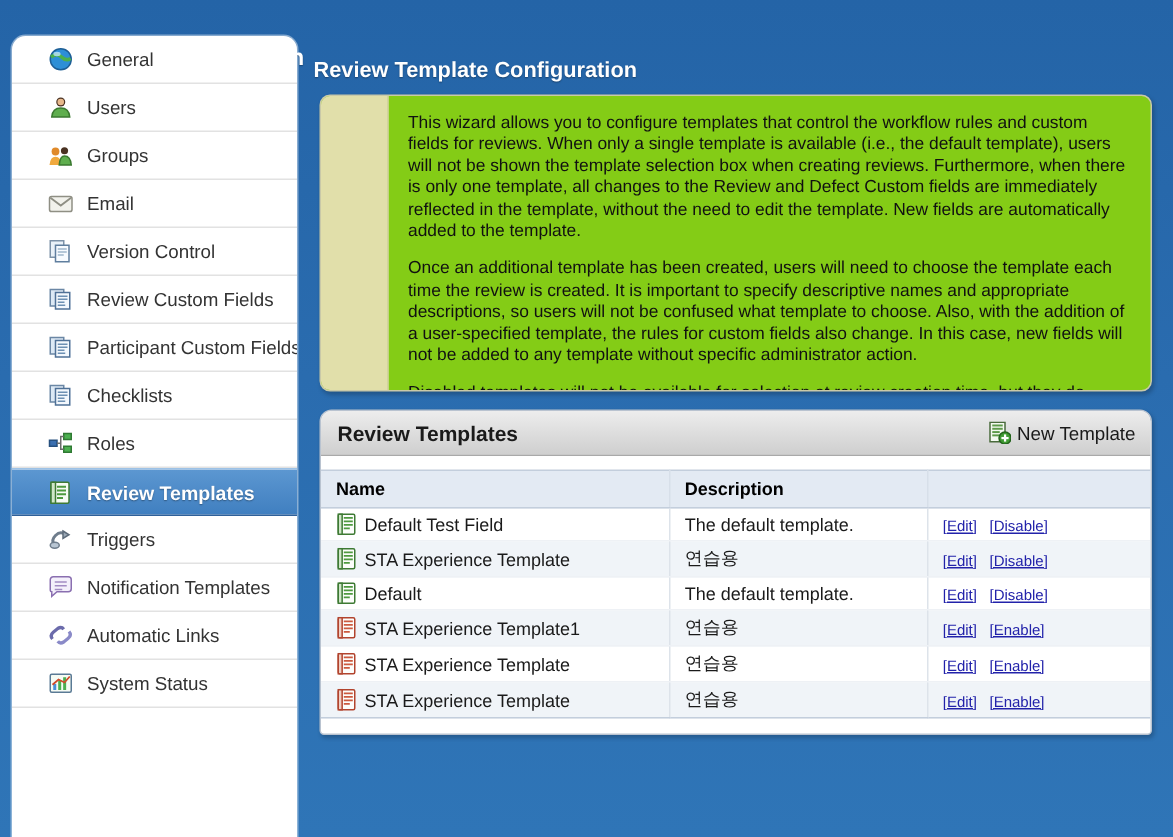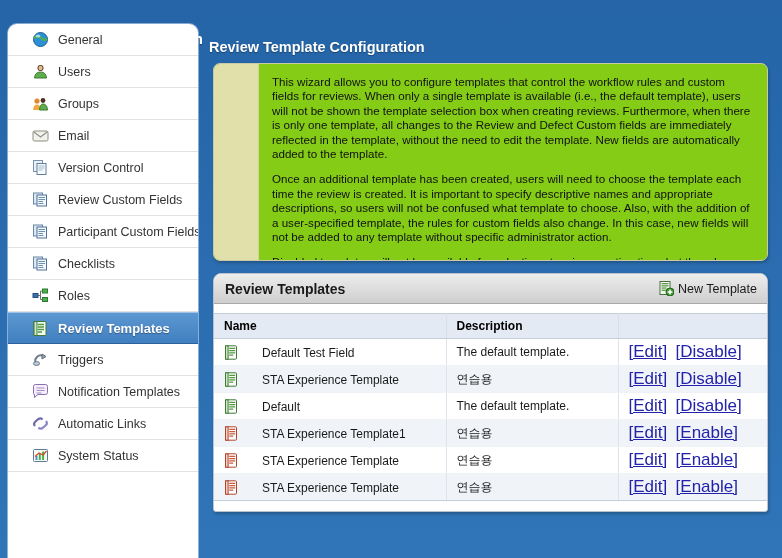--- a/index.html
+++ b/index.html
@@ -118,25 +118,25 @@
   #tmpl-table th.c-name { width: 232px; border-right: 1px solid #d7dfe9; }
   #tmpl-table th.c-desc { width: 172px; border-right: 1px solid #d7dfe9; }
   #tmpl-table td {
     font-size: 12px; color: #1a1a1a;
     padding: 3px 6px 3px 10px; height: 21px;
     border-bottom: 1px solid #eef1f5;
   }
   #tmpl-table tr.alt td { background: #f0f4f8; }
   #tmpl-table td.c-name { border-right: 1px solid #dde3ea; }
   #tmpl-table td.c-desc { border-right: 1px solid #dde3ea; }
-  .cell-name { display:flex; align-items:flex-end; gap:24px; }
+  .cell-name { display:flex; align-items:center; gap:5px; }
   #tmpl-table tbody tr:last-child td { border-bottom: 1px solid #c3cedc; }
   .act-link {
     color: #2222aa; text-decoration: underline; cursor: pointer;
-    font-size: 17px; margin-right: 5px;
+    font-size: 10px; margin-right: 5px;
   }
   .tiny-icon { width: 14px; height: 15px; flex: 0 0 14px; }
 </style>
 </head>
 <body>
 
 <div id="app-title">Site-Wide Administration</div>
 
 <div id="sidebar">
     <div class="nav-item">

